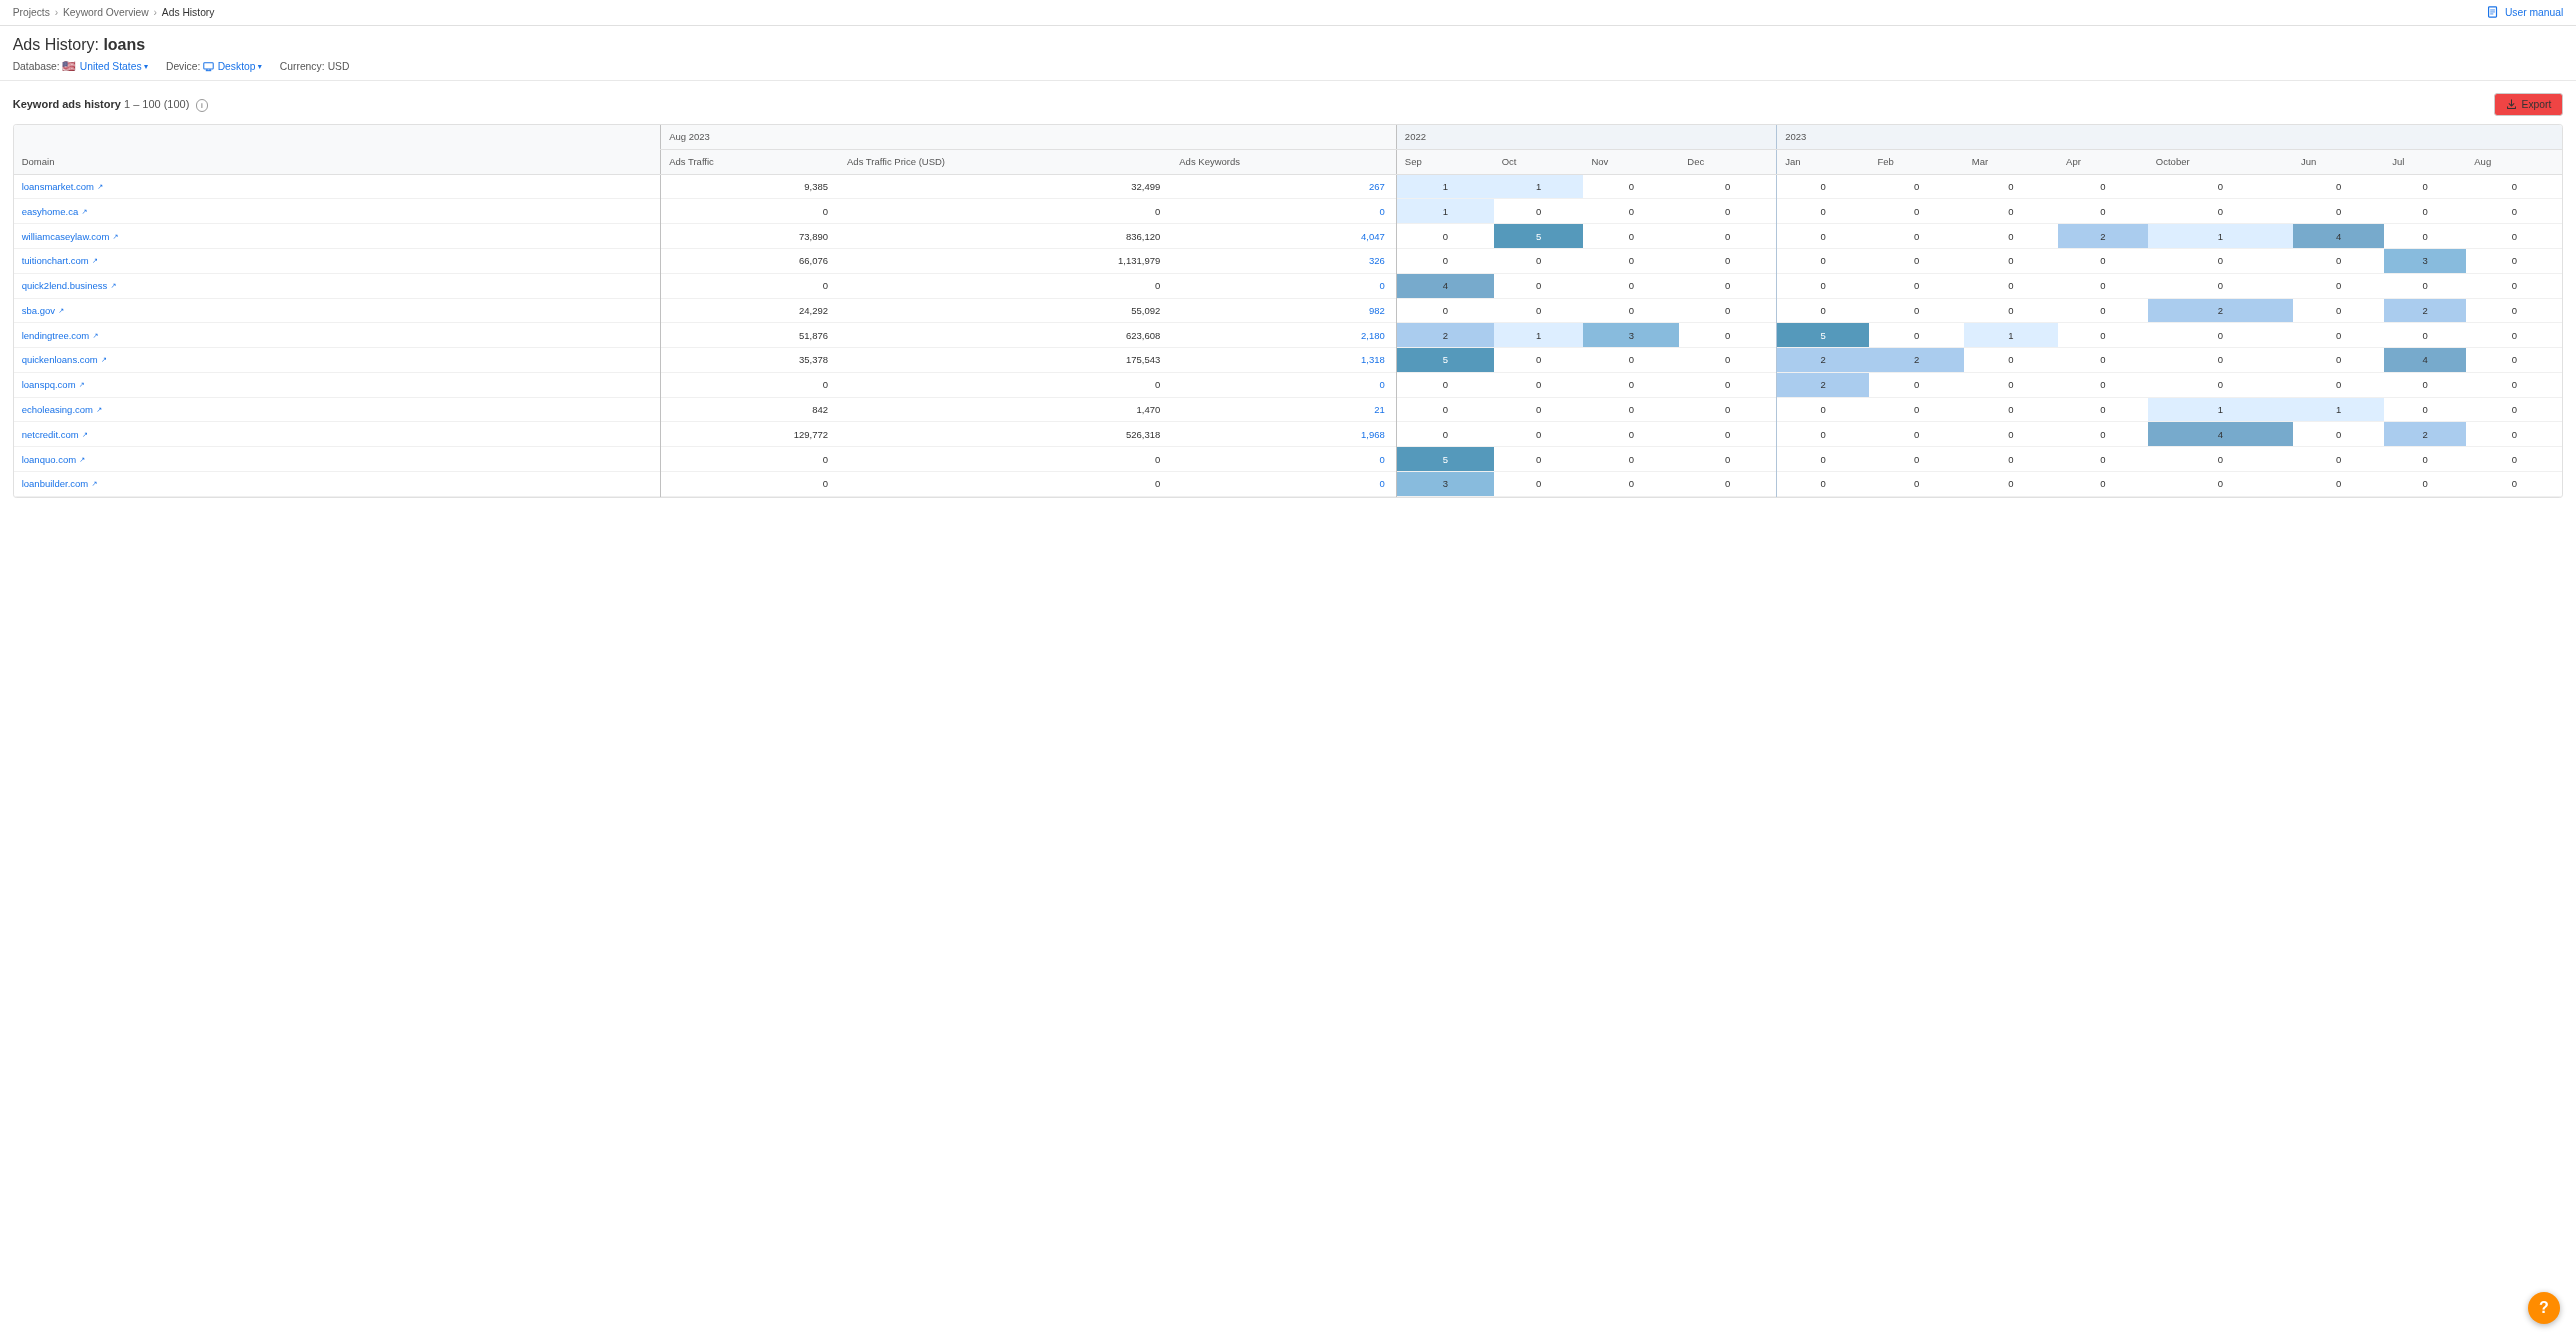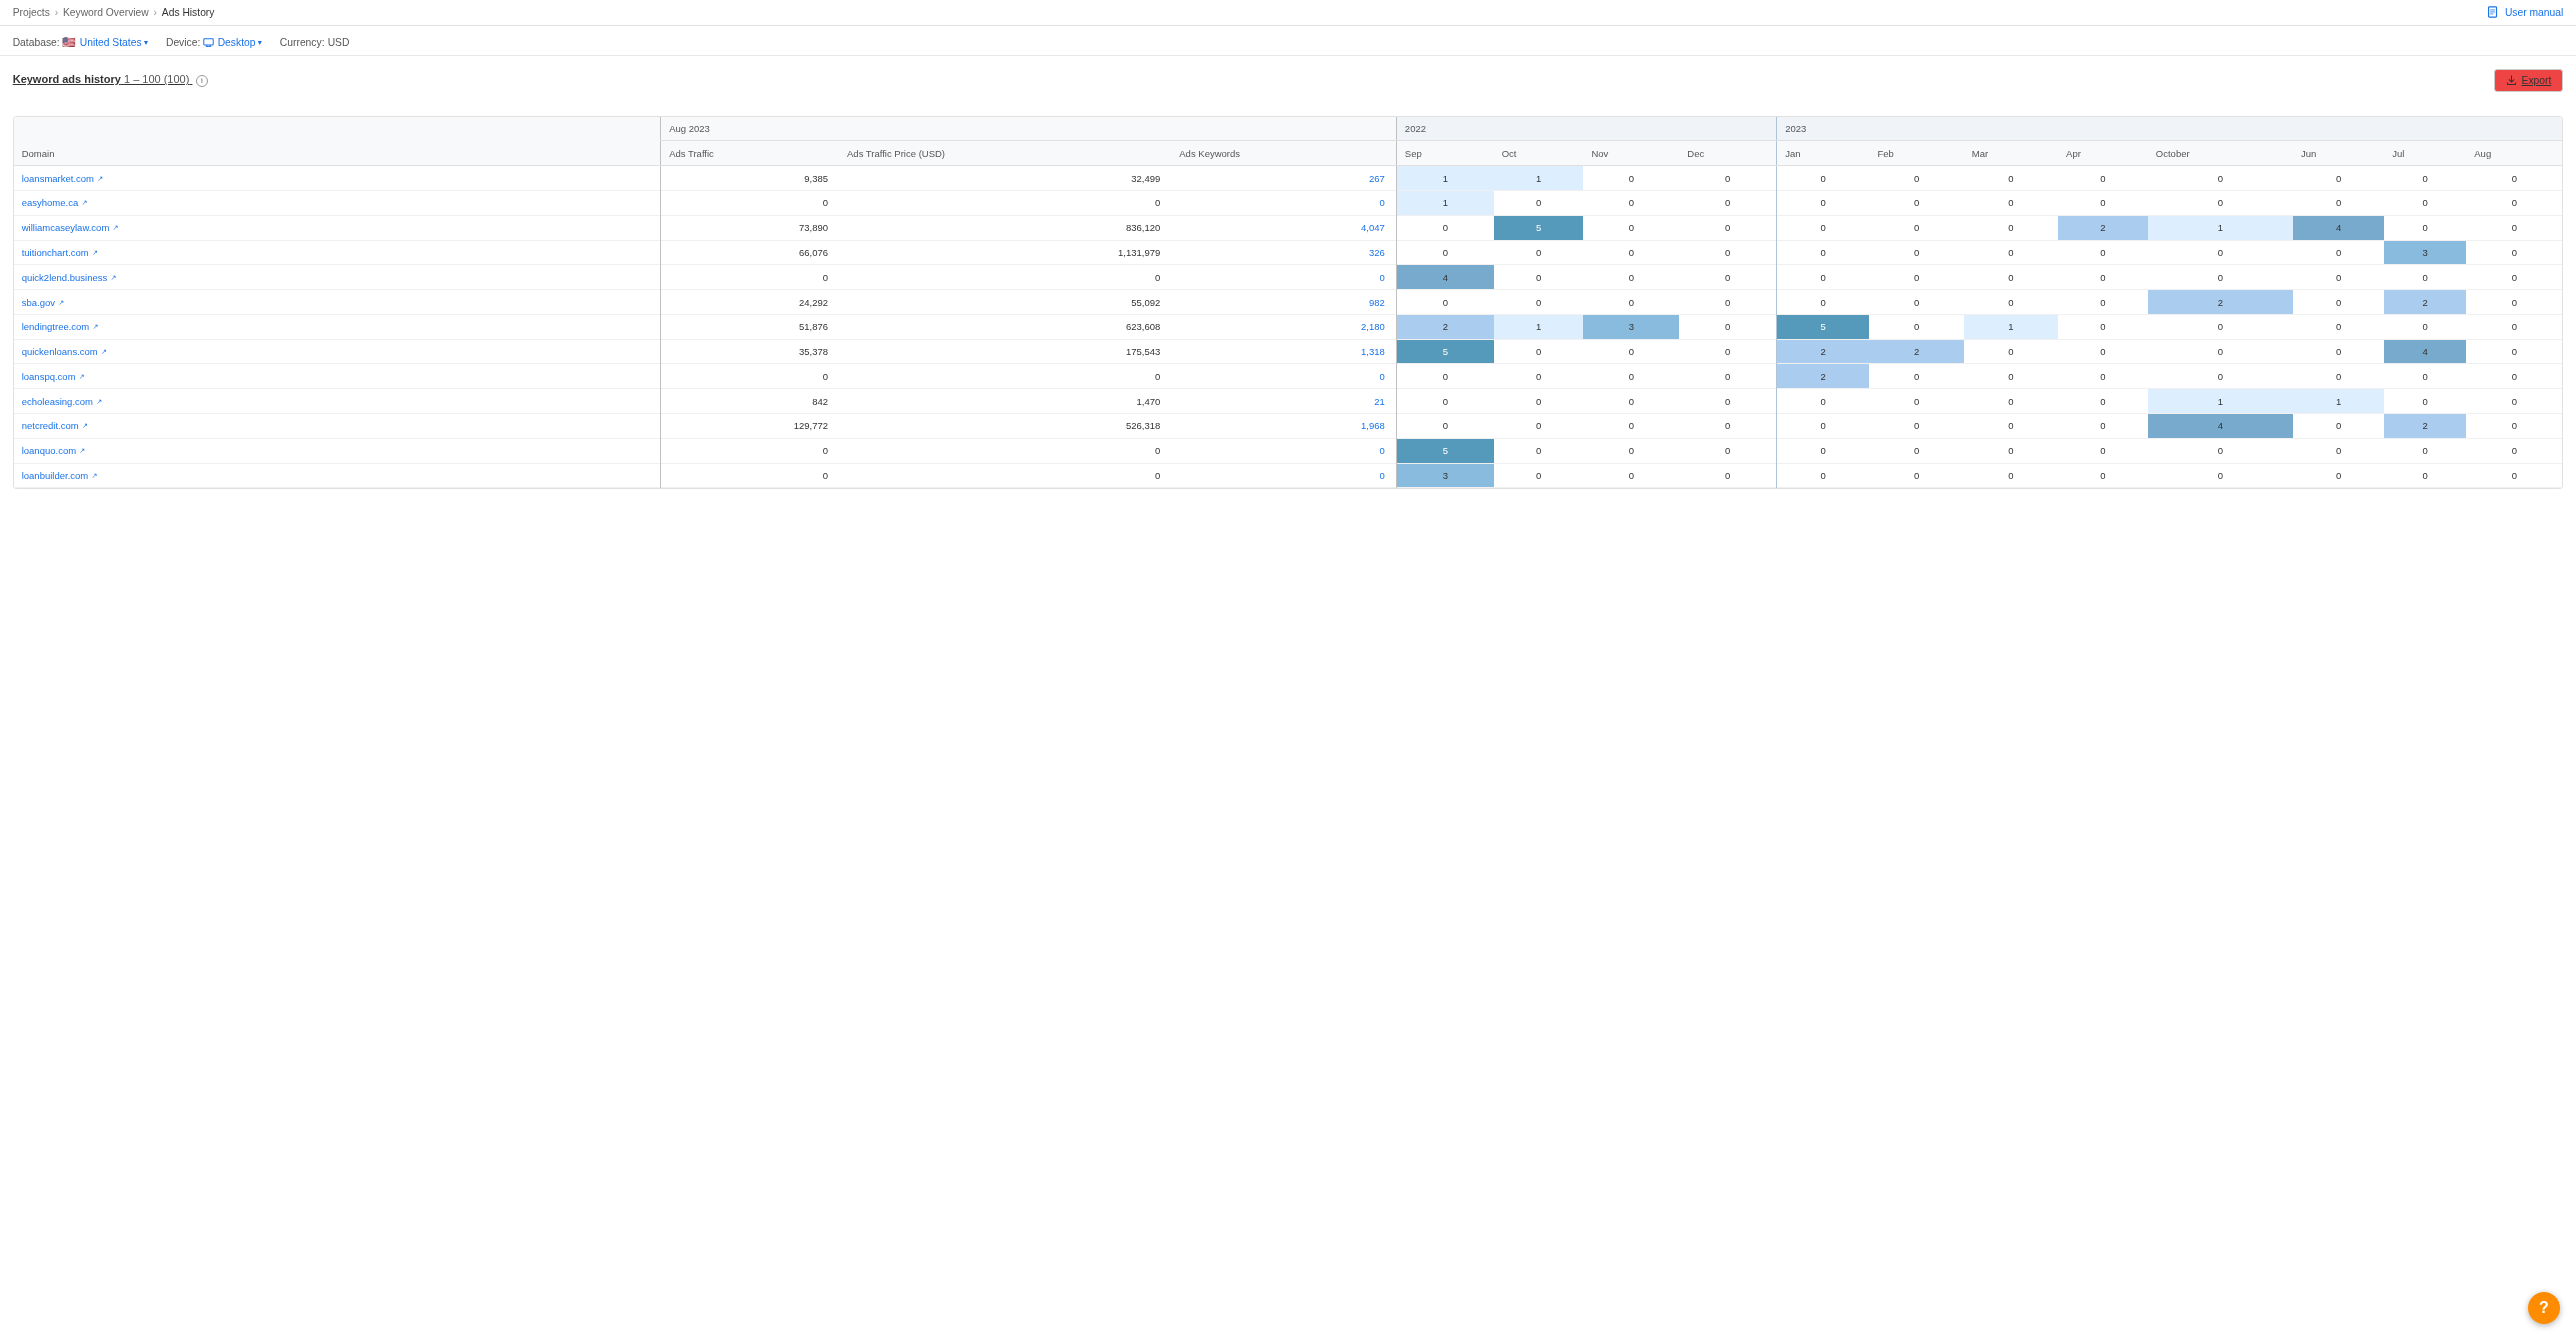--- a/index.html
+++ b/index.html
@@ -21,22 +21,21 @@
     .filters { display: flex; align-items: center; gap: 18px; font-size: 10.3px; color: #555; }
     .filter-item { display: flex; align-items: center; gap: 3.2px; cursor: pointer; }
     .filter-item .flag { font-size: 11px; }
     .filter-item a { color: #1a73e8; text-decoration: none; display: flex; align-items: center; gap: 2.4px; }
     .filter-item .chevron { font-size: 8px; color: #1a73e8; }
     
     .content { padding: 12.7px; }
     
     .section-header {
       display: flex; justify-content: space-between; align-items: center;
-      margin-bottom: 24px;
-      text-decoration: underline;
+      margin-bottom: 8px;
     }
     .section-title { font-size: 11px; font-weight: 600; color: #333; }
     .section-title .range { font-weight: 400; color: #555; }
     .info-icon { display: inline-flex; width: 12.7px; height: 12.7px; border-radius: 50%; border: 0.8px solid #999; align-items: center; justify-content: center; font-size: 8px; color: #999; cursor: pointer; margin-left: 3.2px; }
     
     .export-btn {
       display: flex; align-items: center; gap: 4.8px;
       border: 0.8px solid #ccc; border-radius: 3.2px; padding: 4.8px 11px;
       background: #ef4444; color: #333; font-size: 10.3px; cursor: pointer;
     }
@@ -95,20 +94,24 @@
       <rect x="2" y="1" width="10" height="13" rx="1" stroke="#1a73e8" stroke-width="1.5" fill="none"></rect>
       <line x1="4" y1="5" x2="10" y2="5" stroke="#1a73e8" stroke-width="1"></line>
       <line x1="4" y1="7.5" x2="10" y2="7.5" stroke="#1a73e8" stroke-width="1"></line>
       <line x1="4" y1="10" x2="8" y2="10" stroke="#1a73e8" stroke-width="1"></line>
     </svg>
     <span>User manual</span>
   </a>
 </div>
 
 <div class="page-header">
+  <h1 class="page-title">
+    <span>Ads History:</span>
+    <span style="font-weight:700;">loans</span>
+  </h1>
   <div class="filters">
     <div class="filter-item">
       <span>Database:</span>
       <span class="flag">🇺🇸</span>
       <a href="#">
         <span>United States</span>
         <span class="chevron">▾</span>
       </a>
     </div>
     <div class="filter-item">

